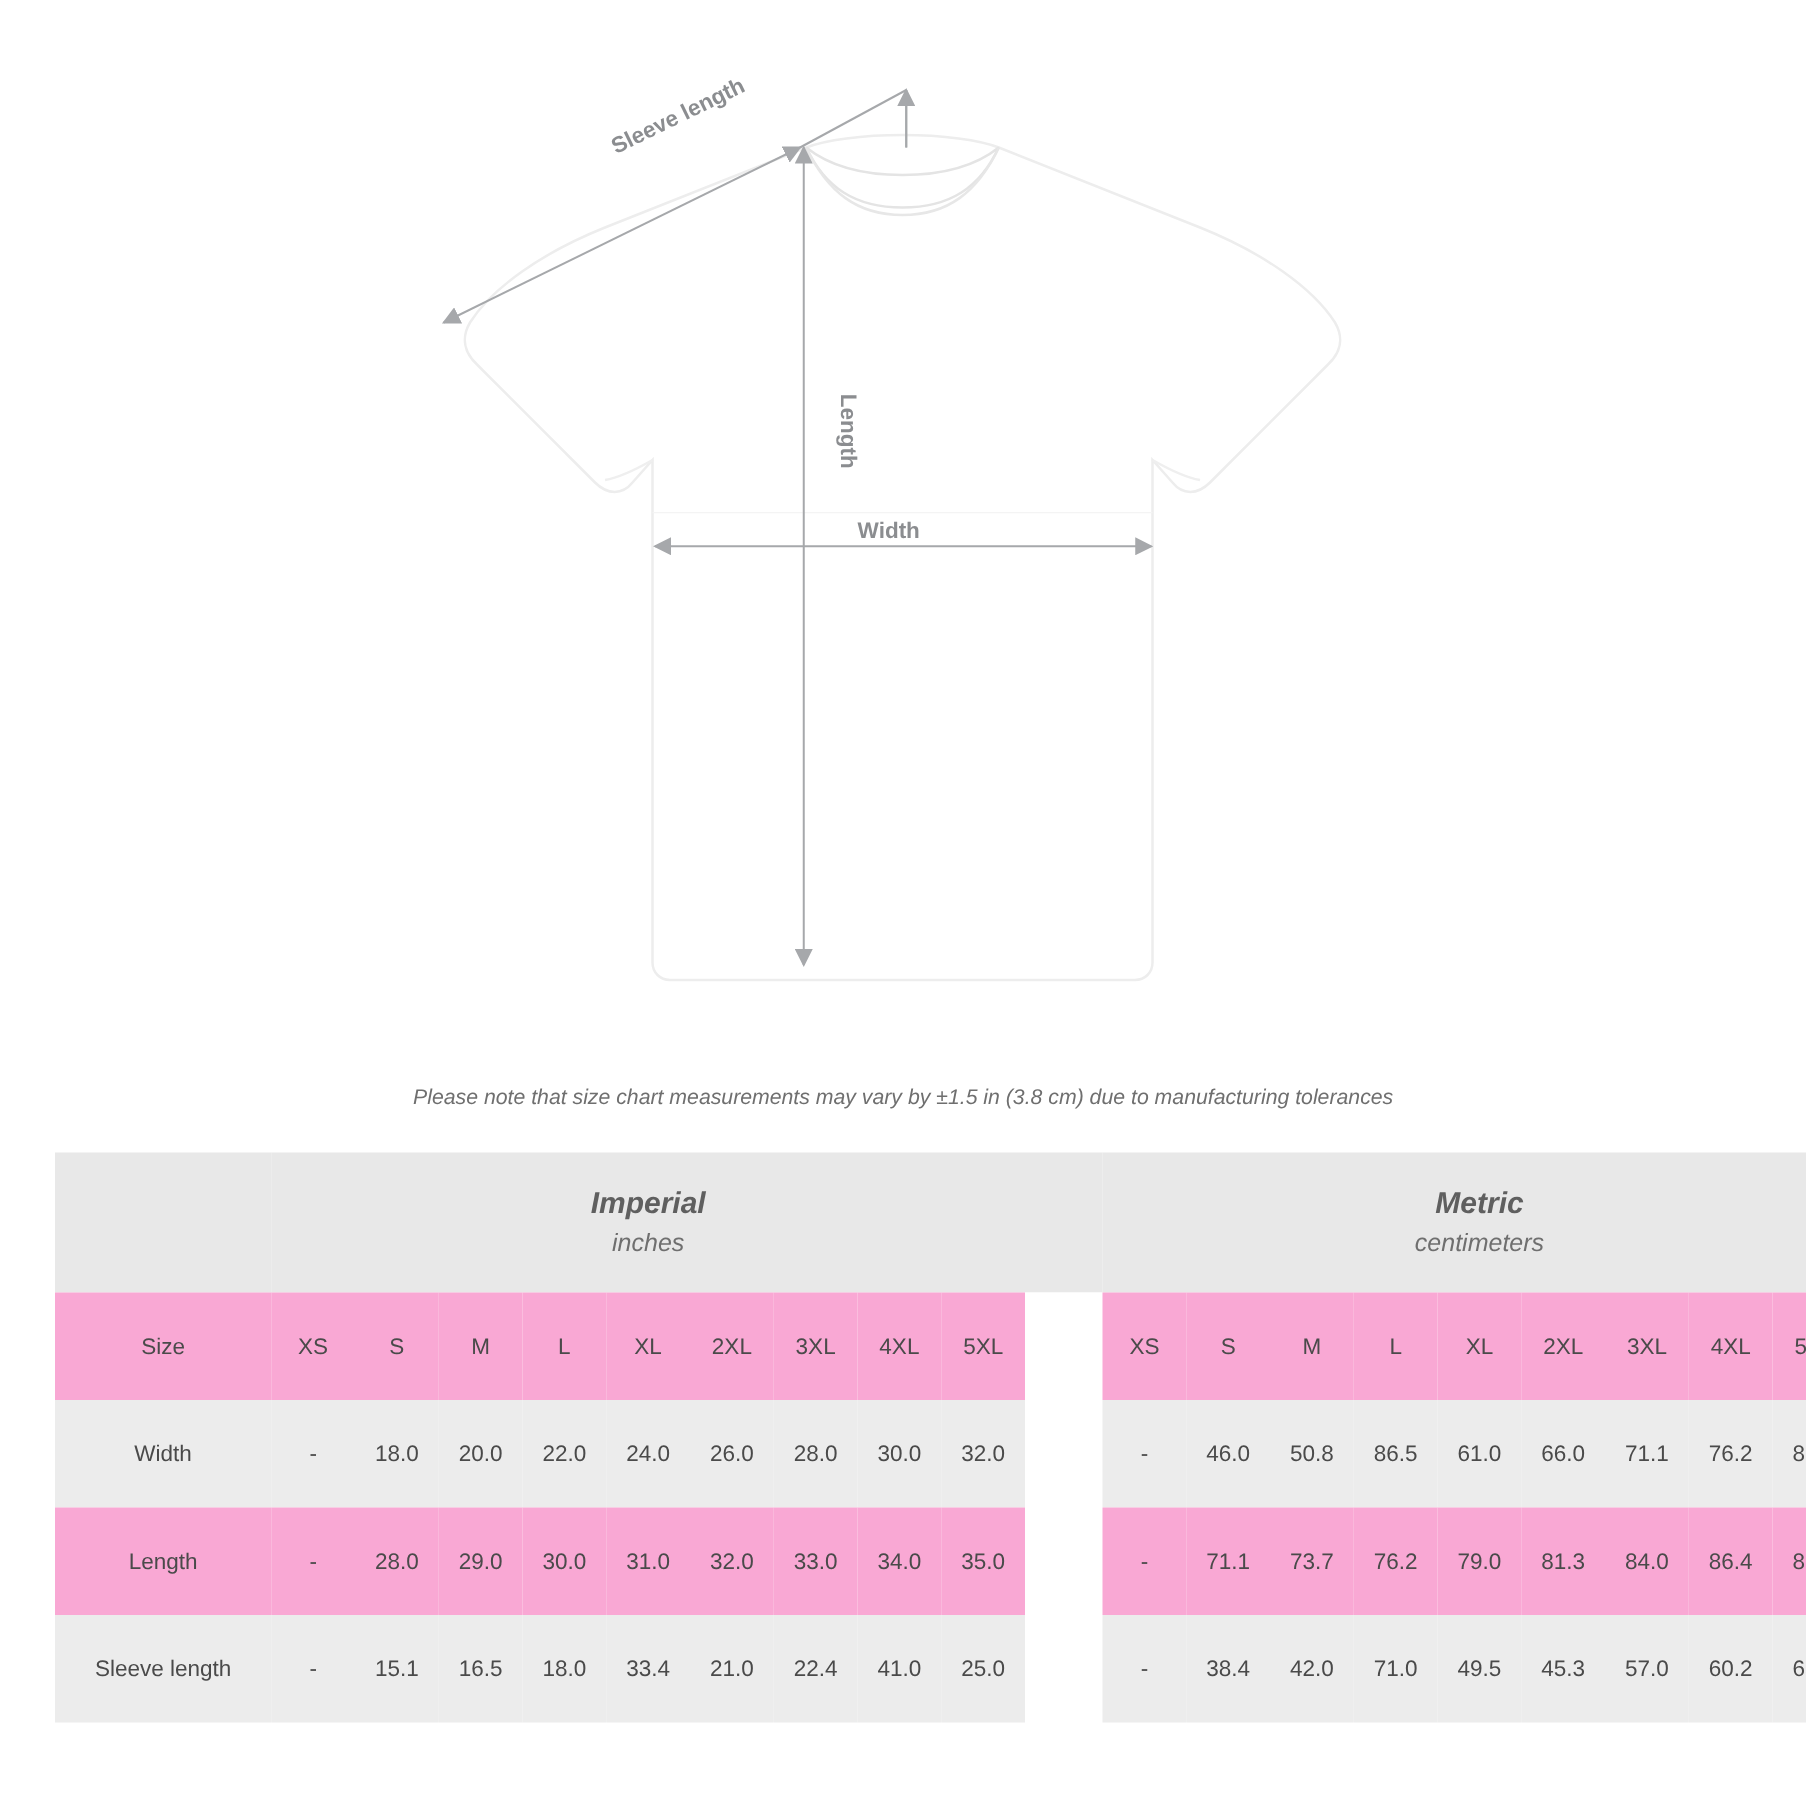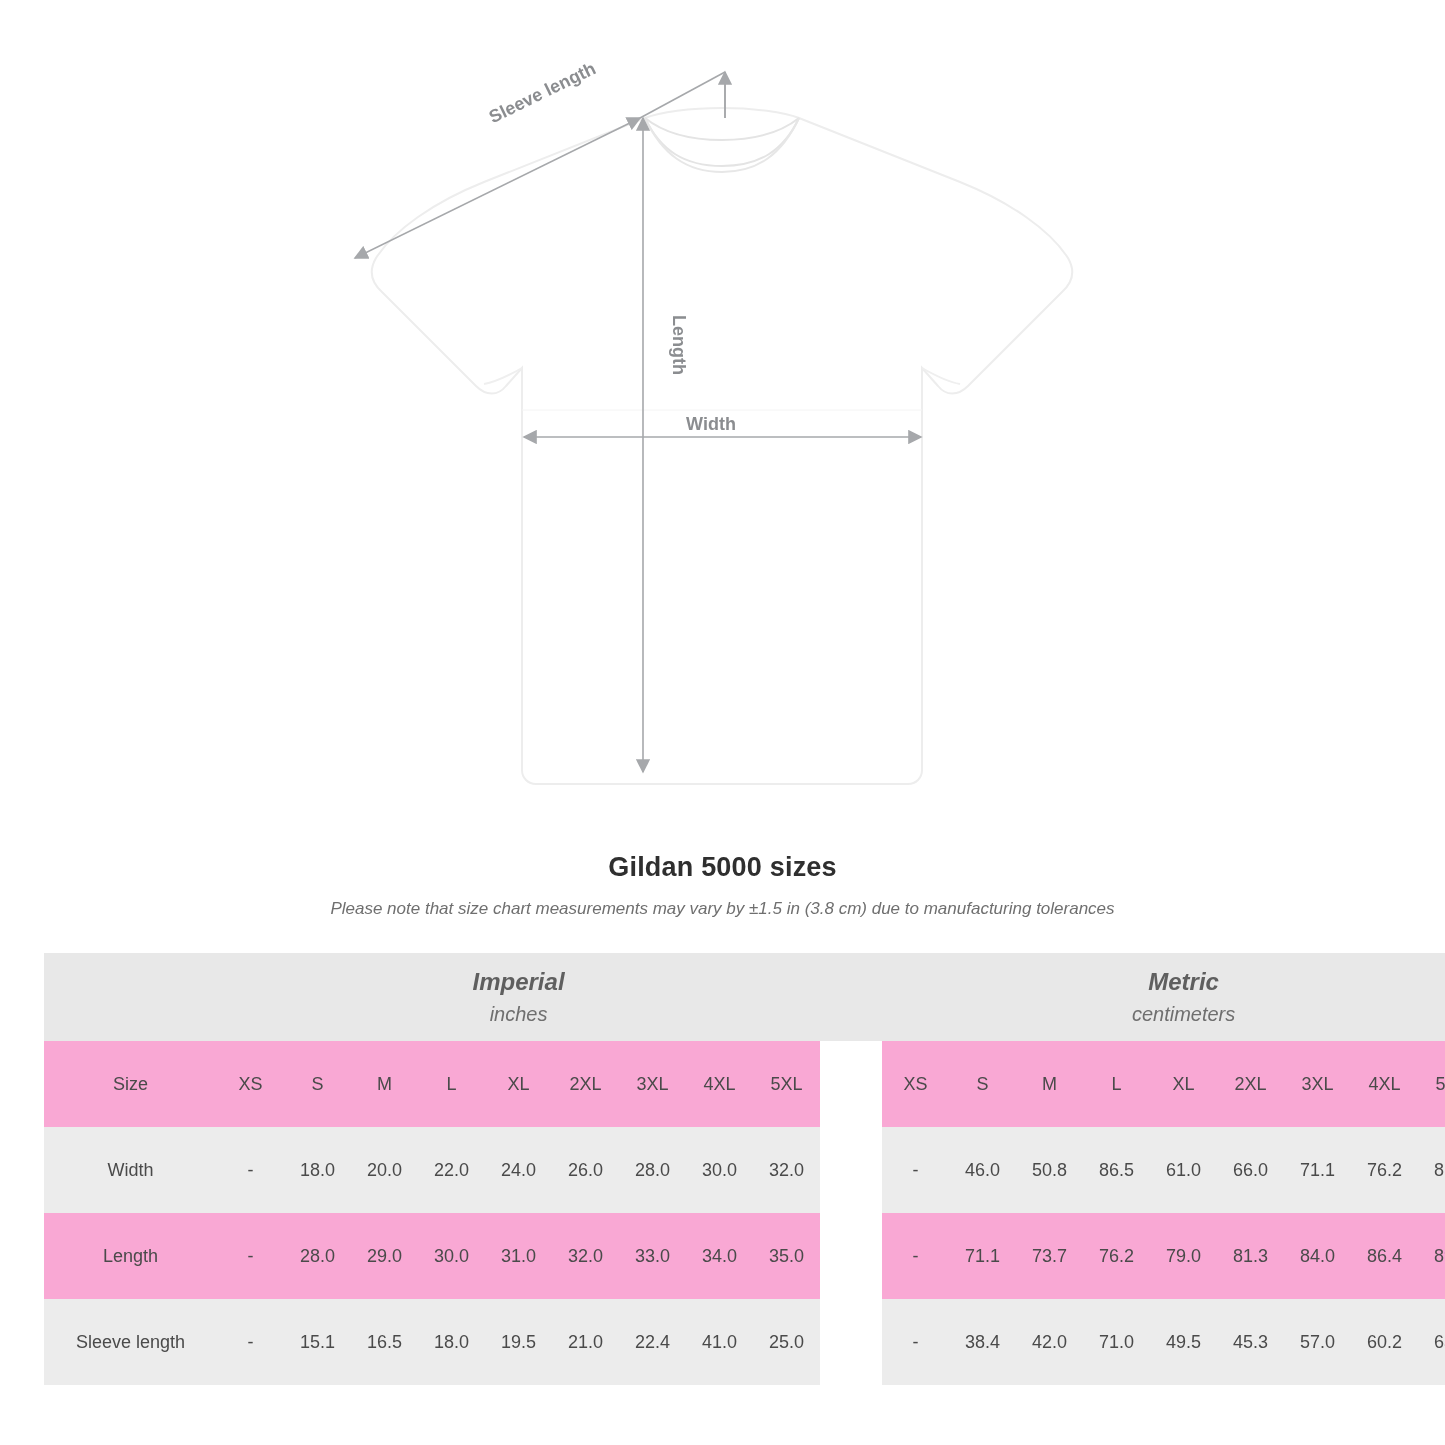--- a/index.html
+++ b/index.html
@@ -56,21 +56,21 @@
     table-layout: fixed;
   }
   table.size-table td, table.size-table th {
     text-align: center;
     vertical-align: middle;
     font-weight: normal;
   }
   
   .unit-row td {
     background: #e8e8e8;
-    height: 88px;
+    height: 112px;
     padding: 0;
   }
   .unit-name {
     font-size: 24px;
     font-style: italic;
     font-weight: bold;
     color: #5f5f5f;
   }
   .unit-sub {
     font-size: 20px;
@@ -165,21 +165,20 @@
 
     <text id="lbl-sleeve" x="545" y="98" transform="rotate(-26 545 98)" font-family="Liberation Sans, sans-serif" font-size="18" font-weight="bold" fill="#8b8d90" text-anchor="middle">Sleeve length</text>
 
     <text id="lbl-length" x="673" y="345" transform="rotate(90 673 345)" font-family="Liberation Sans, sans-serif" font-size="18" font-weight="bold" fill="#8b8d90" text-anchor="middle">Length</text>
 
     <text id="lbl-width" x="711" y="430" font-family="Liberation Sans, sans-serif" font-size="18" font-weight="bold" fill="#8b8d90" text-anchor="middle">Width</text>
   </svg>
 </div>
 
 <div id="title-block">
-  <div id="chart-title">Gildan 5000 sizes</div>
   <div id="chart-note">Please note that size chart measurements may vary by ±1.5 in (3.8 cm) due to manufacturing tolerances</div>
 </div>
 
 <div id="size-table-wrap">
   <table class="size-table">
     <colgroup id="table-colgroup">
         <col class="col-label">
         <col class="col-size">
         <col class="col-size">
         <col class="col-size">
@@ -278,21 +277,21 @@
           <td>84.0</td>
           <td>86.4</td>
           <td>89.0</td>
         </tr>
         <tr class="size-row band-grey">
           <td class="row-head">Sleeve length</td>
           <td>-</td>
           <td>15.1</td>
           <td>16.5</td>
           <td>18.0</td>
-          <td>19.5</td>
+          <td>33.4</td>
           <td>21.0</td>
           <td>22.4</td>
           <td>41.0</td>
           <td>25.0</td>
           <td class="gap"></td>
           <td>-</td>
           <td>38.4</td>
           <td>42.0</td>
           <td>71.0</td>
           <td>49.5</td>

